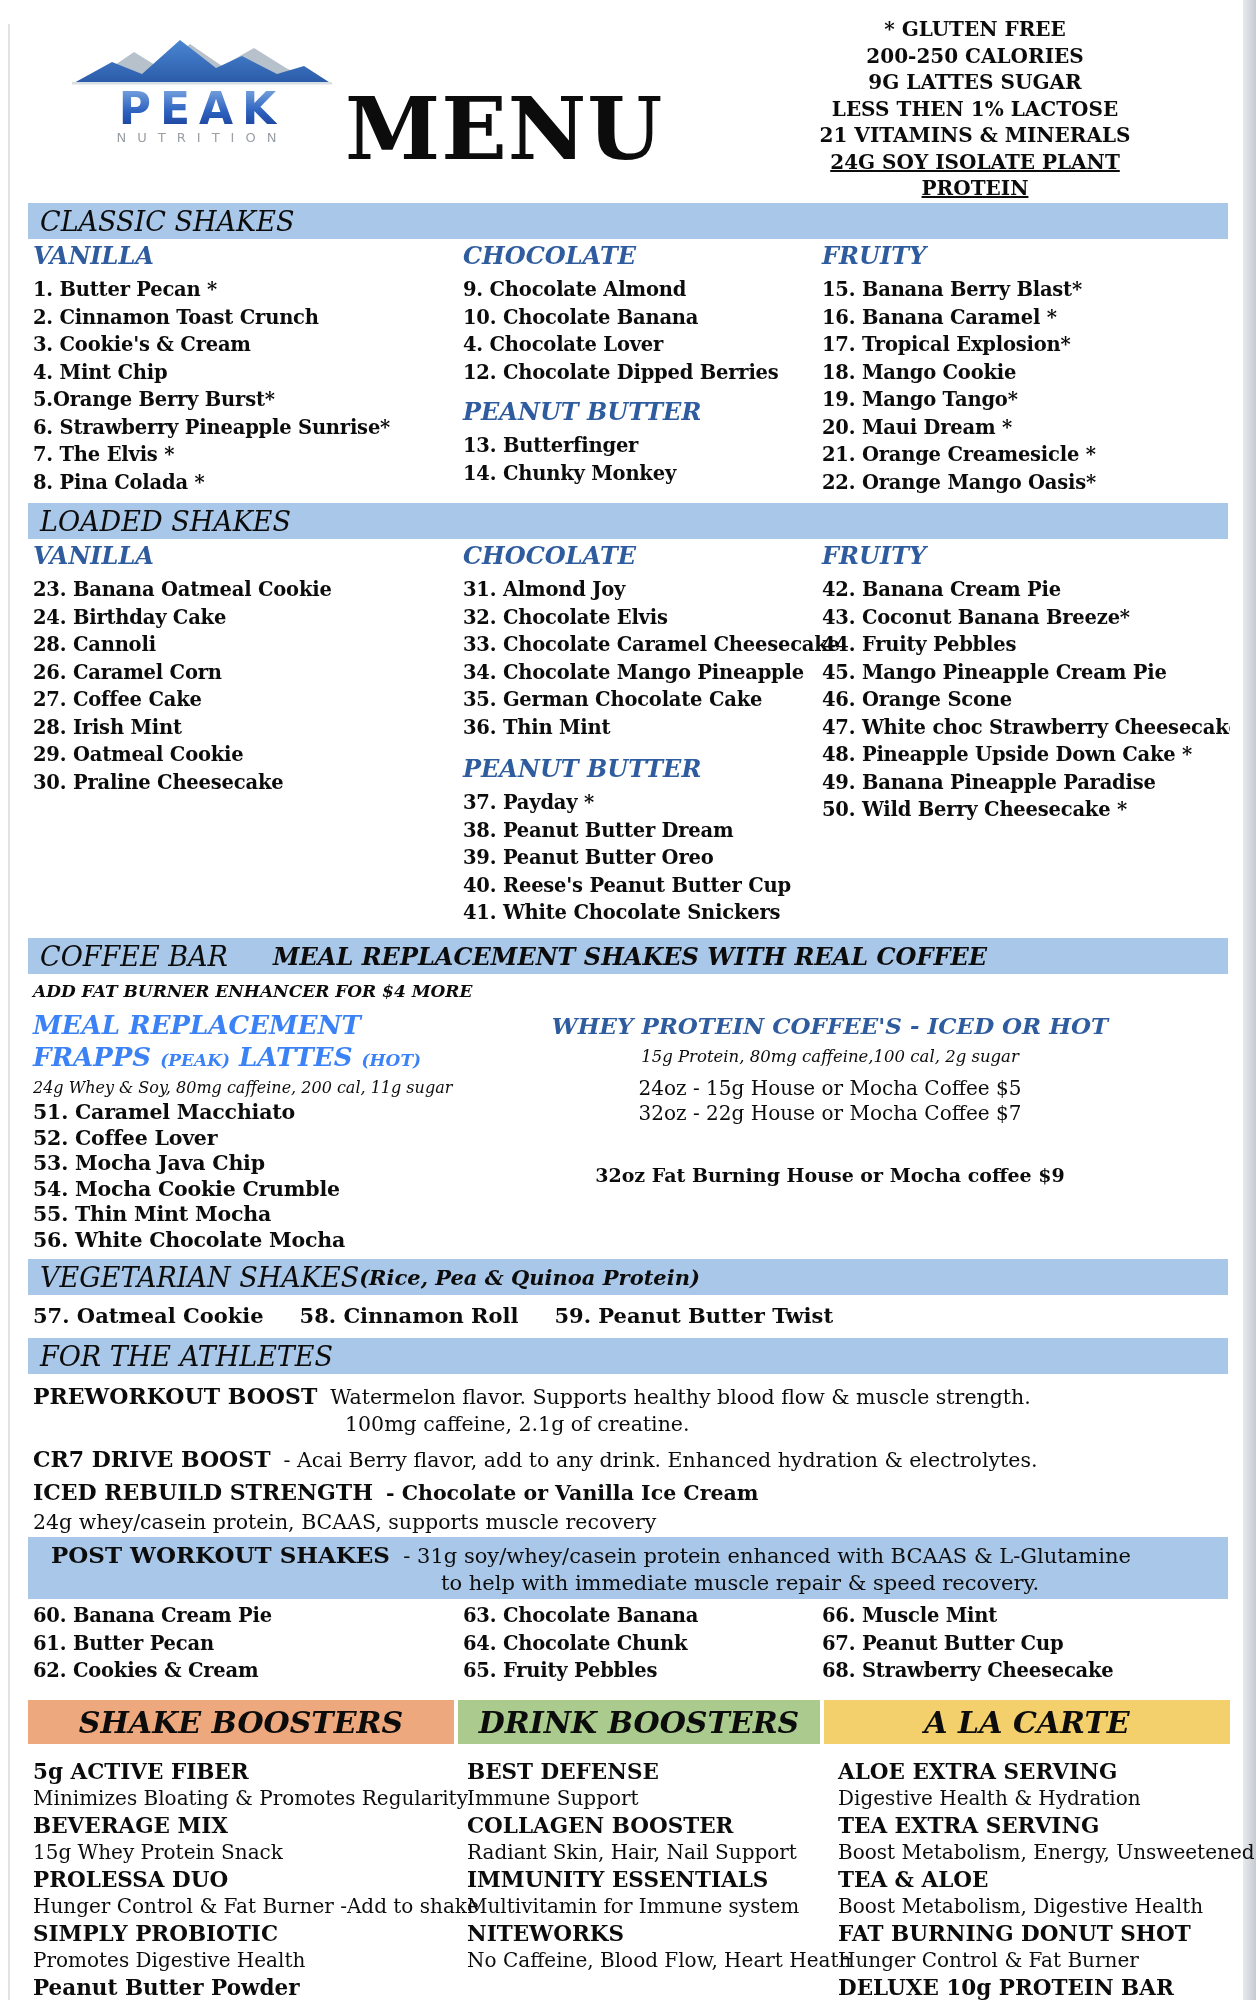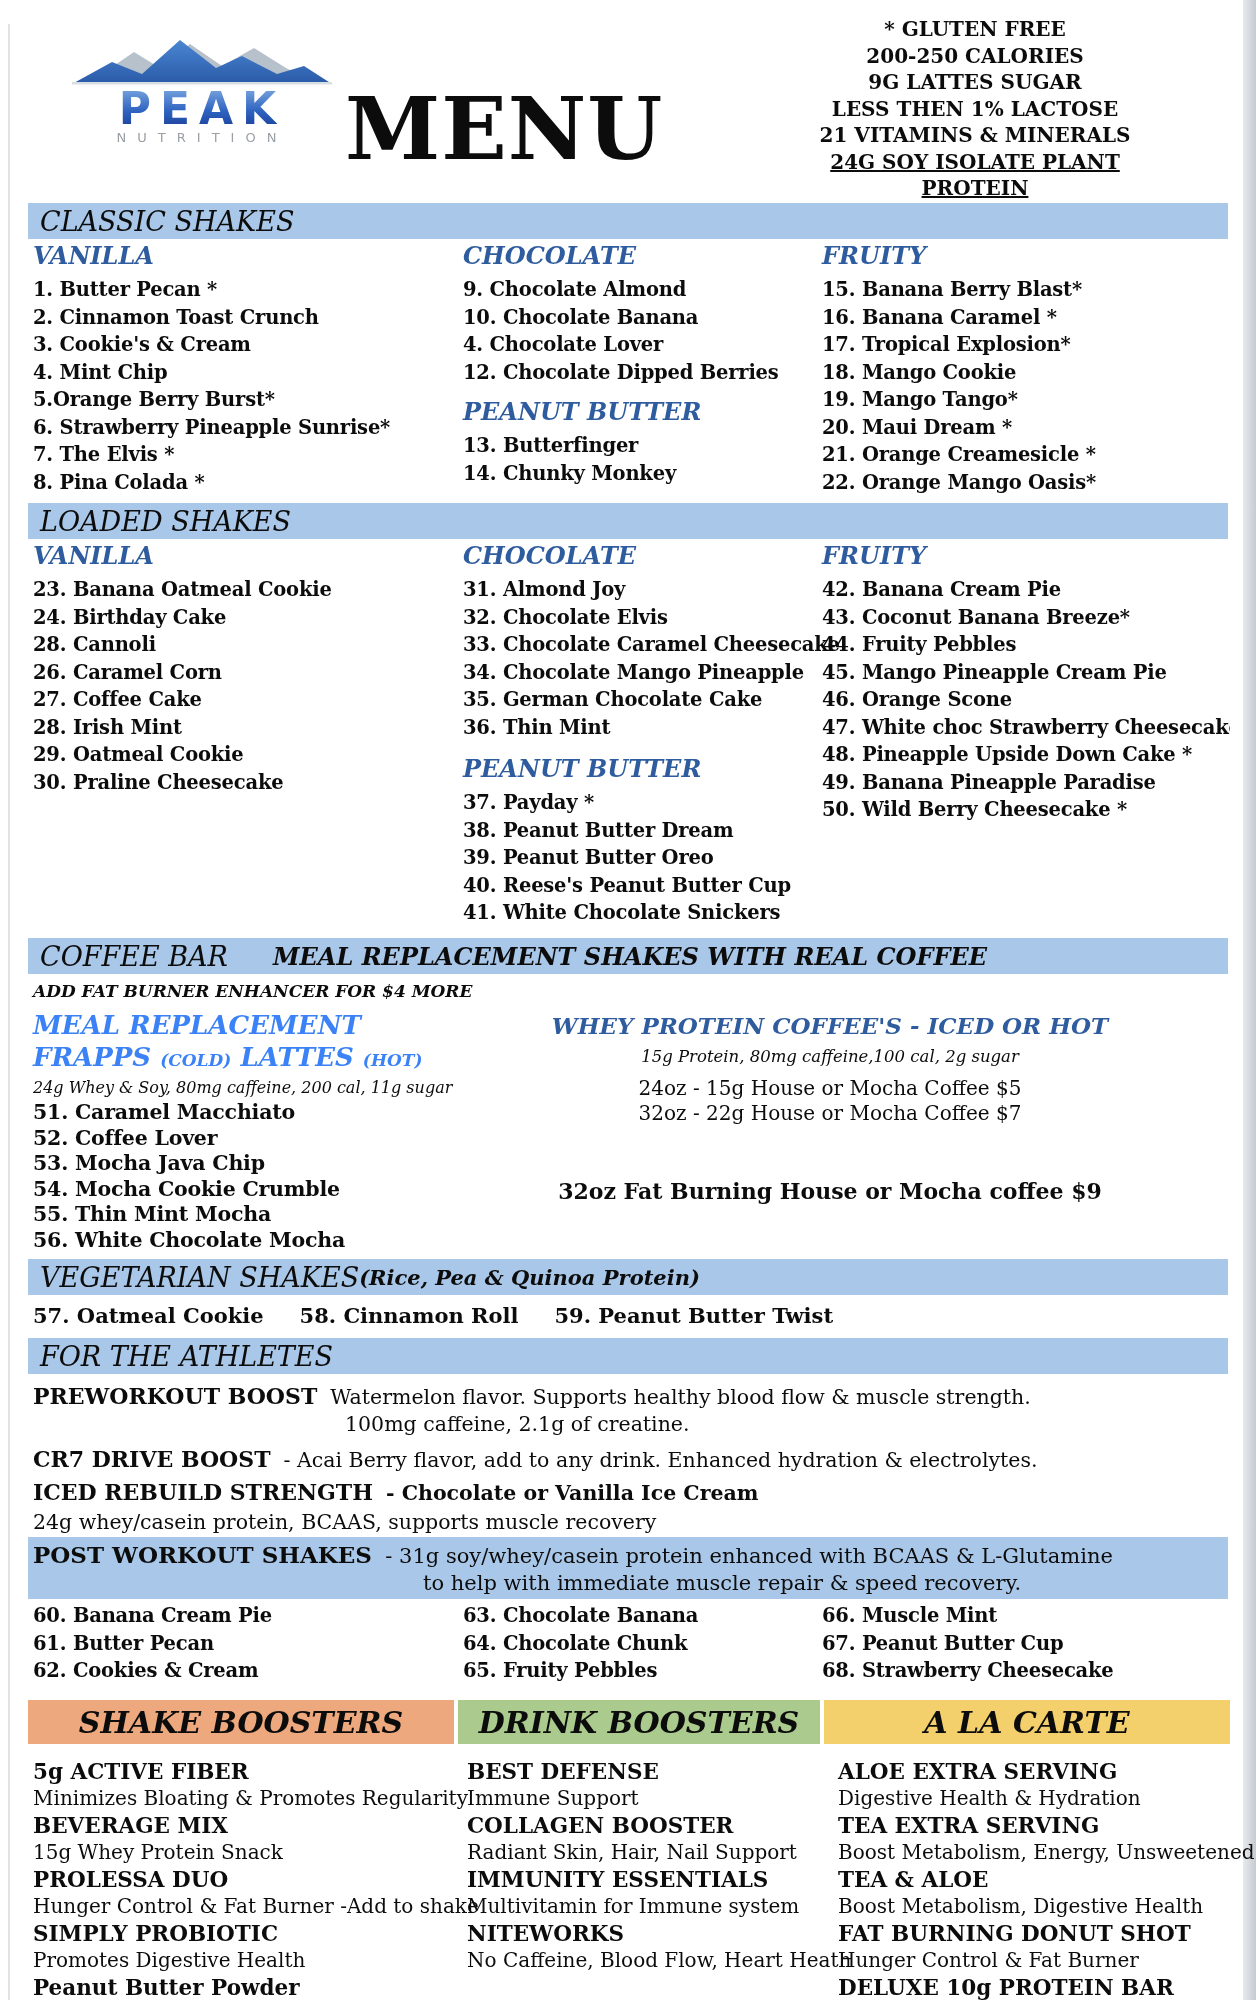--- a/index.html
+++ b/index.html
@@ -32,32 +32,32 @@
   
   .note{position:absolute;left:33px;top:981px;font-style:italic;font-weight:900;font-size:17px;}
   .bluehead{position:absolute;color:#3b82f6;font-style:italic;font-weight:900;font-size:26px;line-height:1;white-space:nowrap;}
   .bluehead .small{font-size:17px;}
   .fineprint{position:absolute;font-style:italic;font-size:16px;white-space:nowrap;}
   .coffee-items{top:1100px;left:33px;line-height:25.5px;font-size:20.5px;}
   .whey{position:absolute;left:540px;top:1012px;width:580px;text-align:center;}
   .whey .wh{color:#2e5c9e;font-style:italic;font-weight:900;font-size:23px;}
   .whey .wf{font-style:italic;font-size:16.5px;margin-top:8px;}
   .whey .wo{font-size:20px;line-height:25px;margin-top:10px;}
-  .whey .wfat{font-weight:700;font-size:22px;margin-top:52px;}
+  .whey .wfat{font-weight:700;font-size:19px;margin-top:38px;}
 
   .veg-items{position:absolute;left:33px;top:1303px;margin:0;padding:0;list-style:none;}
   .veg-items li{display:inline;font-weight:700;font-size:21px;margin-right:36px;white-space:nowrap;}
 
   
   .ath{position:absolute;left:33px;font-size:20.5px;white-space:nowrap;}
   .ath b{font-weight:900;font-size:22px;}
 
   
   .postbanner{position:absolute;left:28px;top:1537px;width:1200px;height:62px;background:#a9c7e8;
-        padding:4px 0 0 5px;box-sizing:border-box;}
+        padding:4px 0 0 23px;box-sizing:border-box;}
   .postbanner .pl1{font-size:21px;line-height:28px;white-space:nowrap;}
   .postbanner .pl1 b{font-weight:900;font-size:23px;}
   .postbanner .pl2{font-size:21px;line-height:27px;padding-left:390px;white-space:nowrap;}
 
   
   .bbanner{position:absolute;top:1700px;height:44px;display:flex;align-items:center;justify-content:center;
         font-style:italic;font-weight:900;font-size:30px;white-space:nowrap;}
   .bb-shake{left:28px;width:426px;background:#eda87d;}
   .bb-drink{left:458px;width:362px;background:#aacb8d;}
   .bb-ala{left:824px;width:406px;background:#f3d06c;}
@@ -195,21 +195,21 @@
     </ul>
 
   <div class="banner" style="top:938px">
     <span class="bt1">COFFEE BAR</span>
     <span class="bsub">MEAL REPLACEMENT SHAKES WITH REAL COFFEE</span>
   </div>
   <div class="note">ADD FAT BURNER ENHANCER FOR $4 MORE</div>
   <div class="bluehead" style="left:33px;top:1012px">MEAL REPLACEMENT</div>
   <div class="bluehead" style="left:33px;top:1044px">
     <span>FRAPPS</span>
-    <span class="small">(COLD)</span>
+    <span class="small">(PEAK)</span>
     <span>LATTES</span>
     <span class="small">(HOT)</span>
   </div>
   <div class="fineprint" style="left:33px;top:1078px">24g Whey &amp; Soy, 80mg caffeine, 200 cal, 11g sugar</div>
   <ul class="itemlist coffee-items">
 
   <li>51. Caramel Macchiato</li>
       <li>52. Coffee Lover</li>
       <li>53. Mocha Java Chip</li>
       <li>54. Mocha Cookie Crumble</li>

